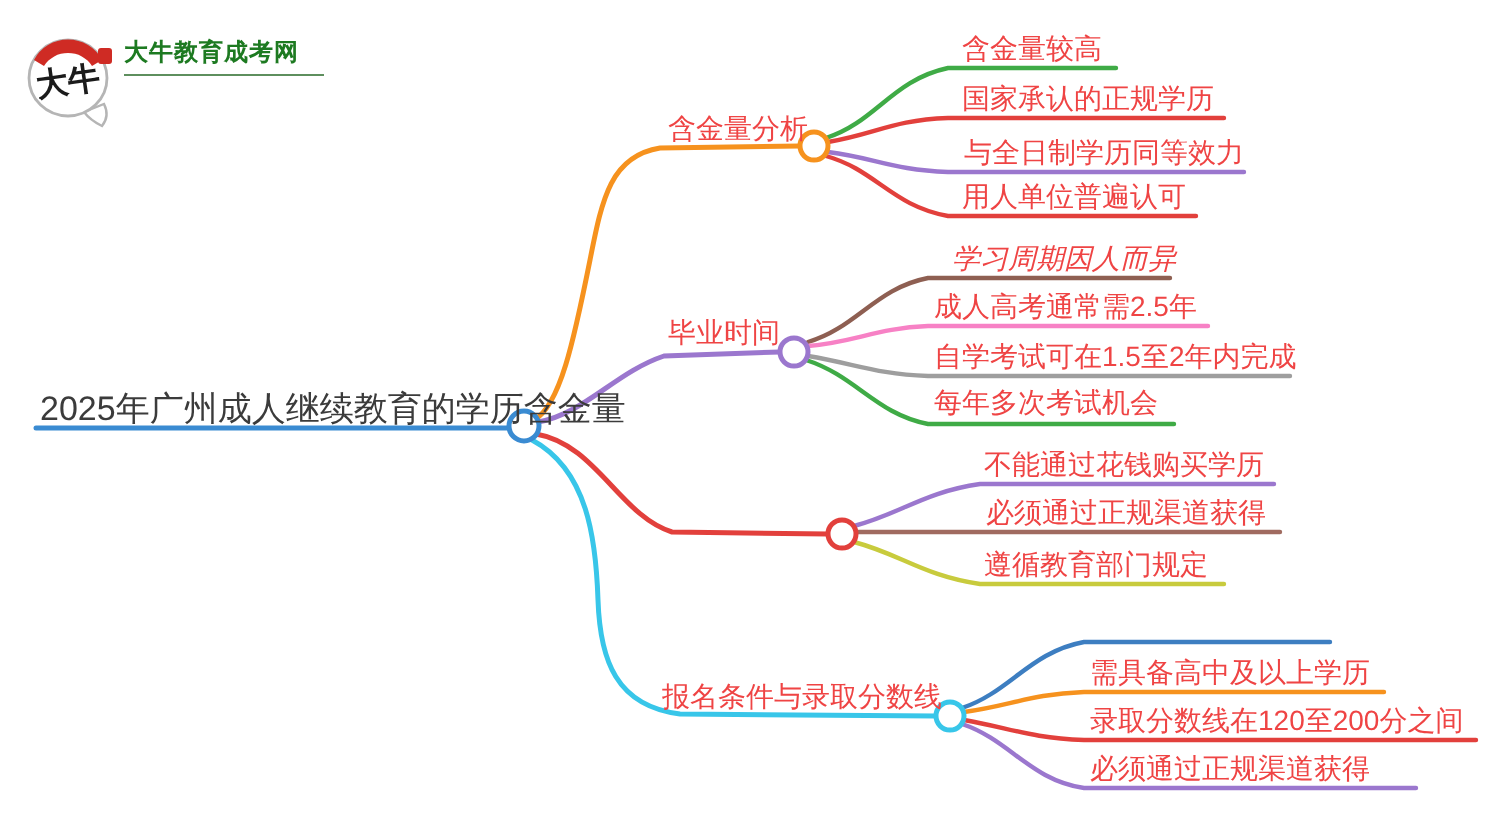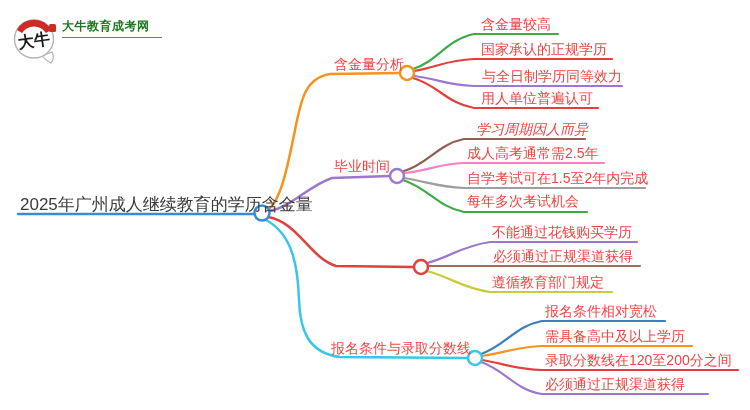--- a/index.html
+++ b/index.html
@@ -70,21 +70,20 @@
 
   <div class="label" style="left:476px;top:120px;font-style:italic;">学习周期因人而异</div>
   <div class="label" style="left:467px;top:144px;">成人高考通常需2.5年</div>
   <div class="label" style="left:467px;top:169px;">自学考试可在1.5至2年内完成</div>
   <div class="label" style="left:467px;top:192px;">每年多次考试机会</div>
 
   <div class="label" style="left:492px;top:223px;">不能通过花钱购买学历</div>
   <div class="label" style="left:492px;top:273px;">遵循教育部门规定</div>
   <div class="label" style="left:493px;top:247px;">必须通过正规渠道获得</div>
 
-  <div class="label" style="left:545px;top:302px;">报名条件相对宽松</div>
   <div class="label" style="left:545px;top:327px;">需具备高中及以上学历</div>
   <div class="label" style="left:545px;top:351px;">录取分数线在120至200分之间</div>
   <div class="label" style="left:545px;top:375px;">必须通过正规渠道获得</div>
 
   <div id="logo">
     <svg id="logo-mark" viewBox="0 0 48 50">
       <path d="M 40 38 Q 43 44 39 49 Q 33 46 30 42 Z" fill="#ffffff" stroke="#b5b5b5" stroke-width="1.2"></path>
       <ellipse cx="22" cy="25" rx="19.5" ry="19" fill="#ffffff" stroke="#b5b5b5" stroke-width="1.4"></ellipse>
       <path d="M 5 16 A 19 18.5 0 0 1 39 16 L 34 19 A 14 13.5 0 0 0 10 19 Z" fill="#cf2b24"></path>
       <text x="22" y="32" text-anchor="middle" font-size="16" font-weight="bold" transform="rotate(-8 22 27)" fill="#1b1b1b">大牛</text>

